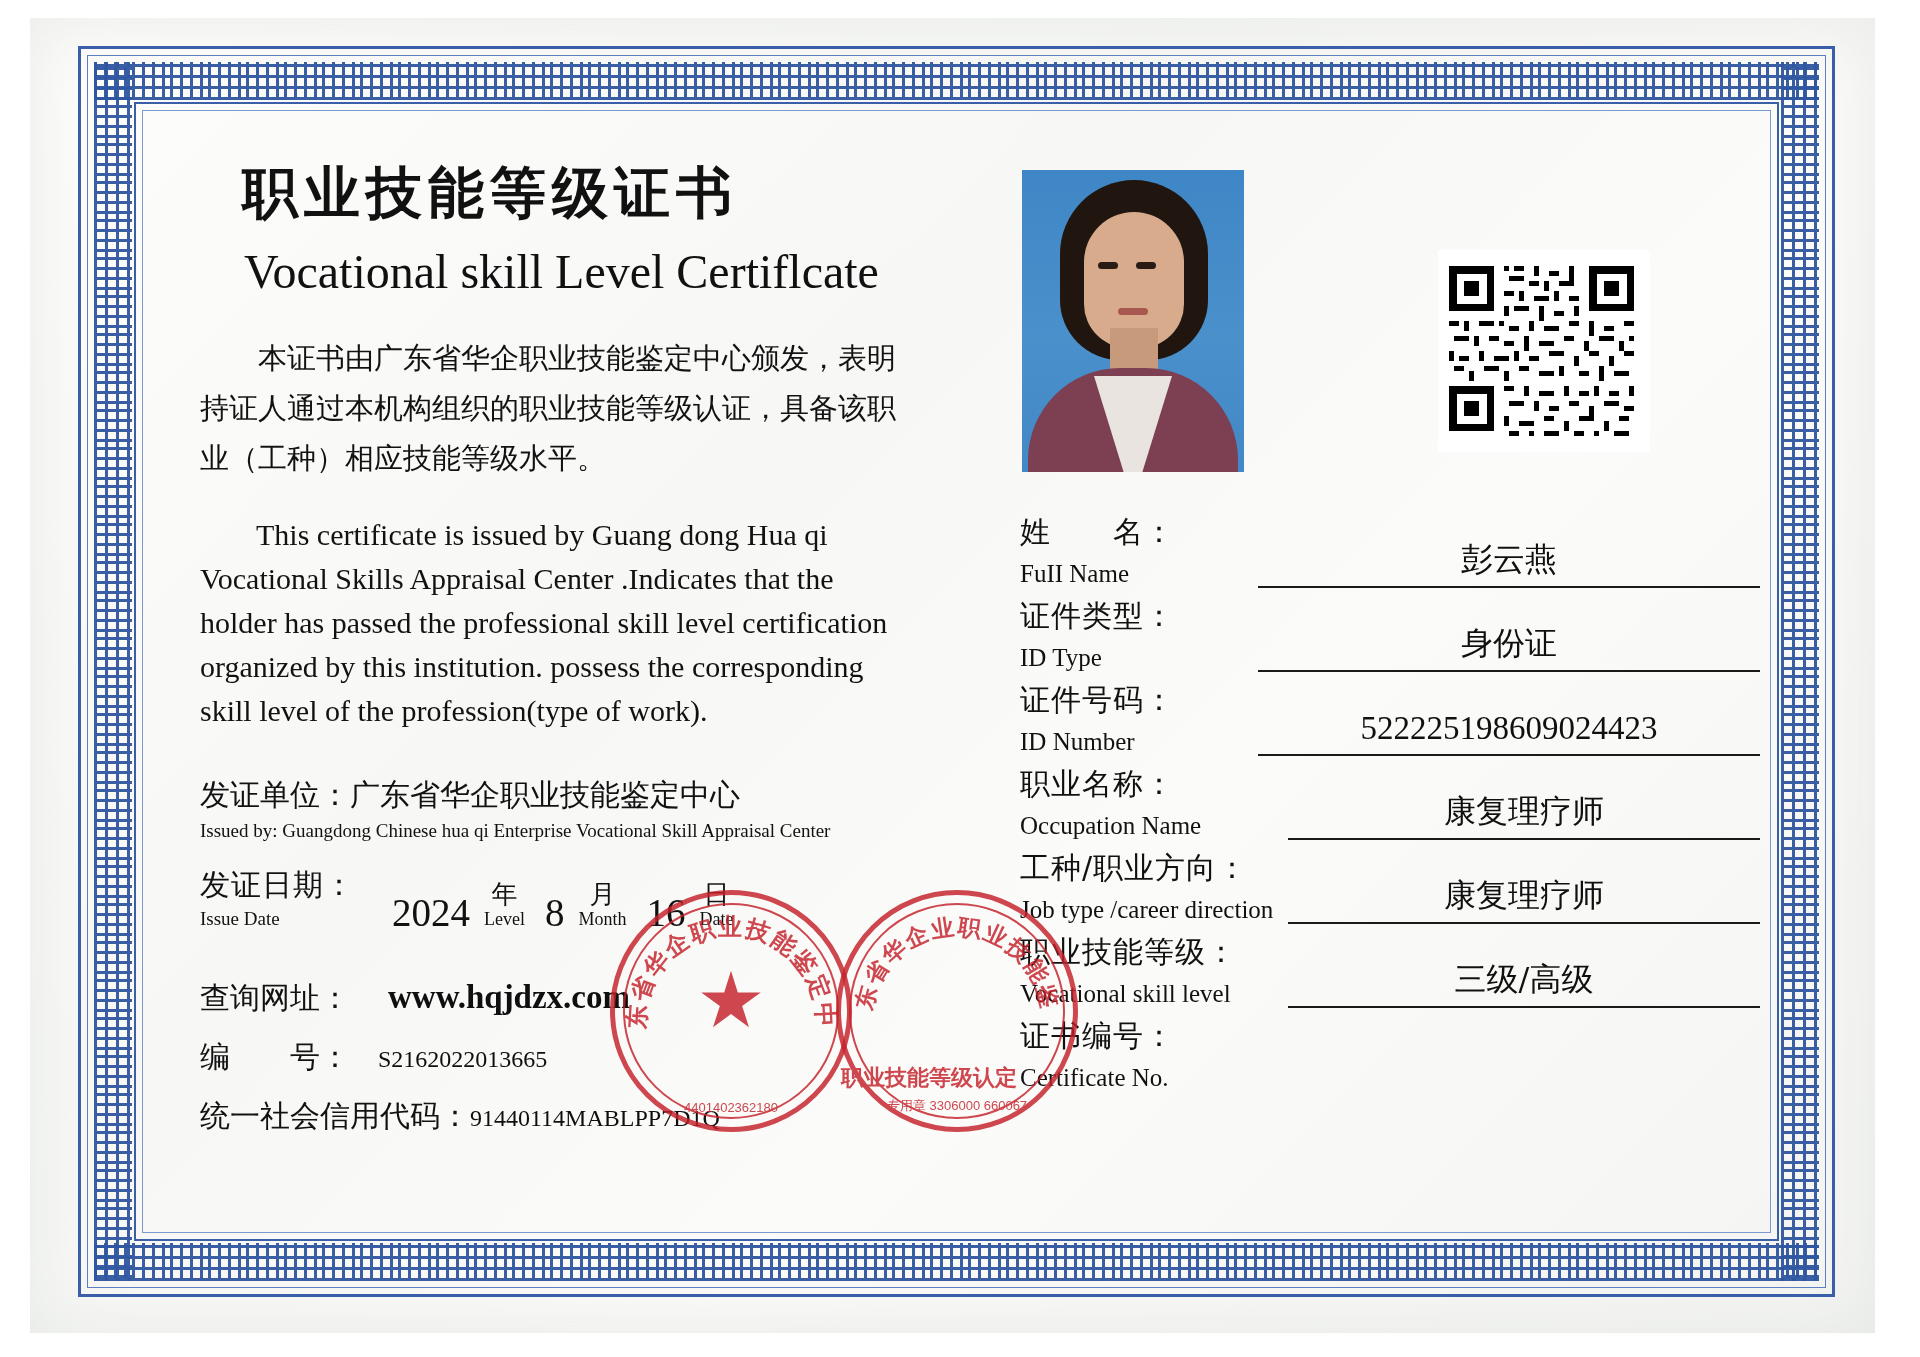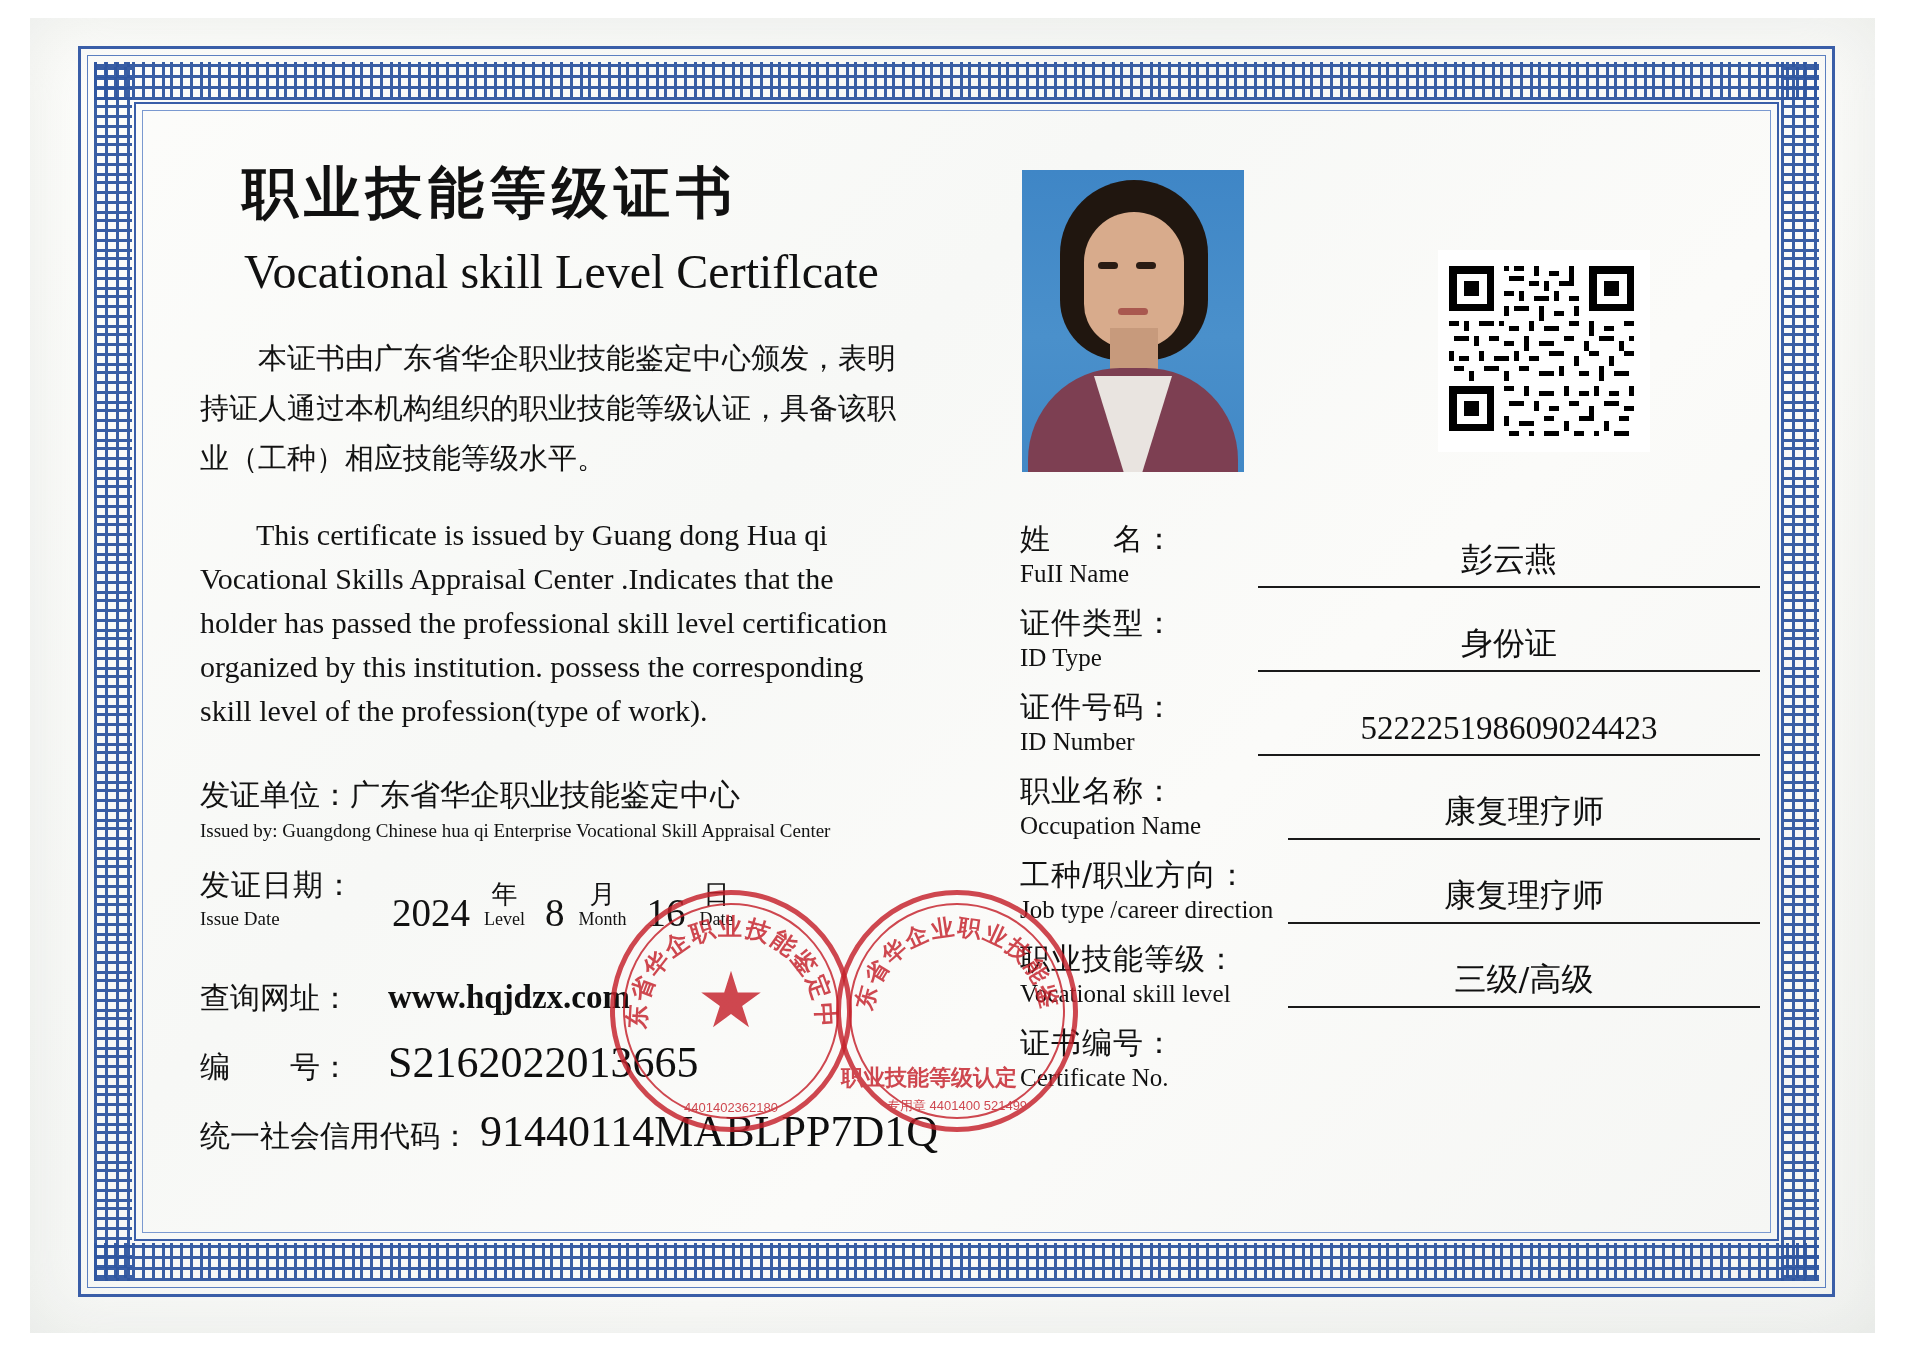--- a/index.html
+++ b/index.html
@@ -232,22 +232,21 @@
   }
   .footer-line .val {
     font-family: "Liberation Serif", serif;
     font-size: 33px;
     font-weight: bold;
     margin-left: 10px;
     color: #0f0f0f;
   }
   .footer-line .val-plain {
     font-family: "Liberation Serif", serif;
-    font-size: 44px;
-    margin-left: 10px;
+    font-size: 24px;
     color: #0f0f0f;
   }
   .lbl-spread {
     display: inline-block;
     width: 178px;
     white-space: nowrap;
   }
 
   
   .right-col {
@@ -348,21 +347,21 @@
     font-size: 30px;
     color: #111111;
     white-space: nowrap;
     letter-spacing: 1px;
   }
   .field-label .en {
     display: block;
     font-family: "Liberation Serif", serif;
     font-size: 25px;
     color: #111111;
-    margin-top: 0;
+    margin-top: 7px;
     white-space: nowrap;
   }
   .field-label.wide { width: 268px; flex: 0 0 268px; }
   .field-value {
     flex: 1;
     border-bottom: 2px solid #1a1a1a;
     text-align: center;
     padding-bottom: 4px;
     min-height: 40px;
   }
@@ -719,18 +718,18 @@
         <div class="ring"></div>
         <svg class="seal-arc-svg" width="232" height="232" viewBox="0 0 232 232">
           <defs>
             <path id="arcR" d="M 30,126 A 86,86 0 1 1 202,126" fill="none"></path>
           </defs>
           <text font-family="DejaVu Sans, sans-serif" font-size="23" font-weight="bold" fill="#c5202a" letter-spacing="2">
             <textPath href="#arcR" startOffset="50%" text-anchor="middle">广东省华企业职业技能鉴定</textPath>
           </text>
         </svg>
         <div class="bottom-text">职业技能等级认定</div>
-        <div class="code-text">专用章  4401400 521499</div>
+        <div class="code-text">专用章  3306000 660067</div>
       </div>
 
     </div>
   </div>
 </div>
 
 </body></html>

